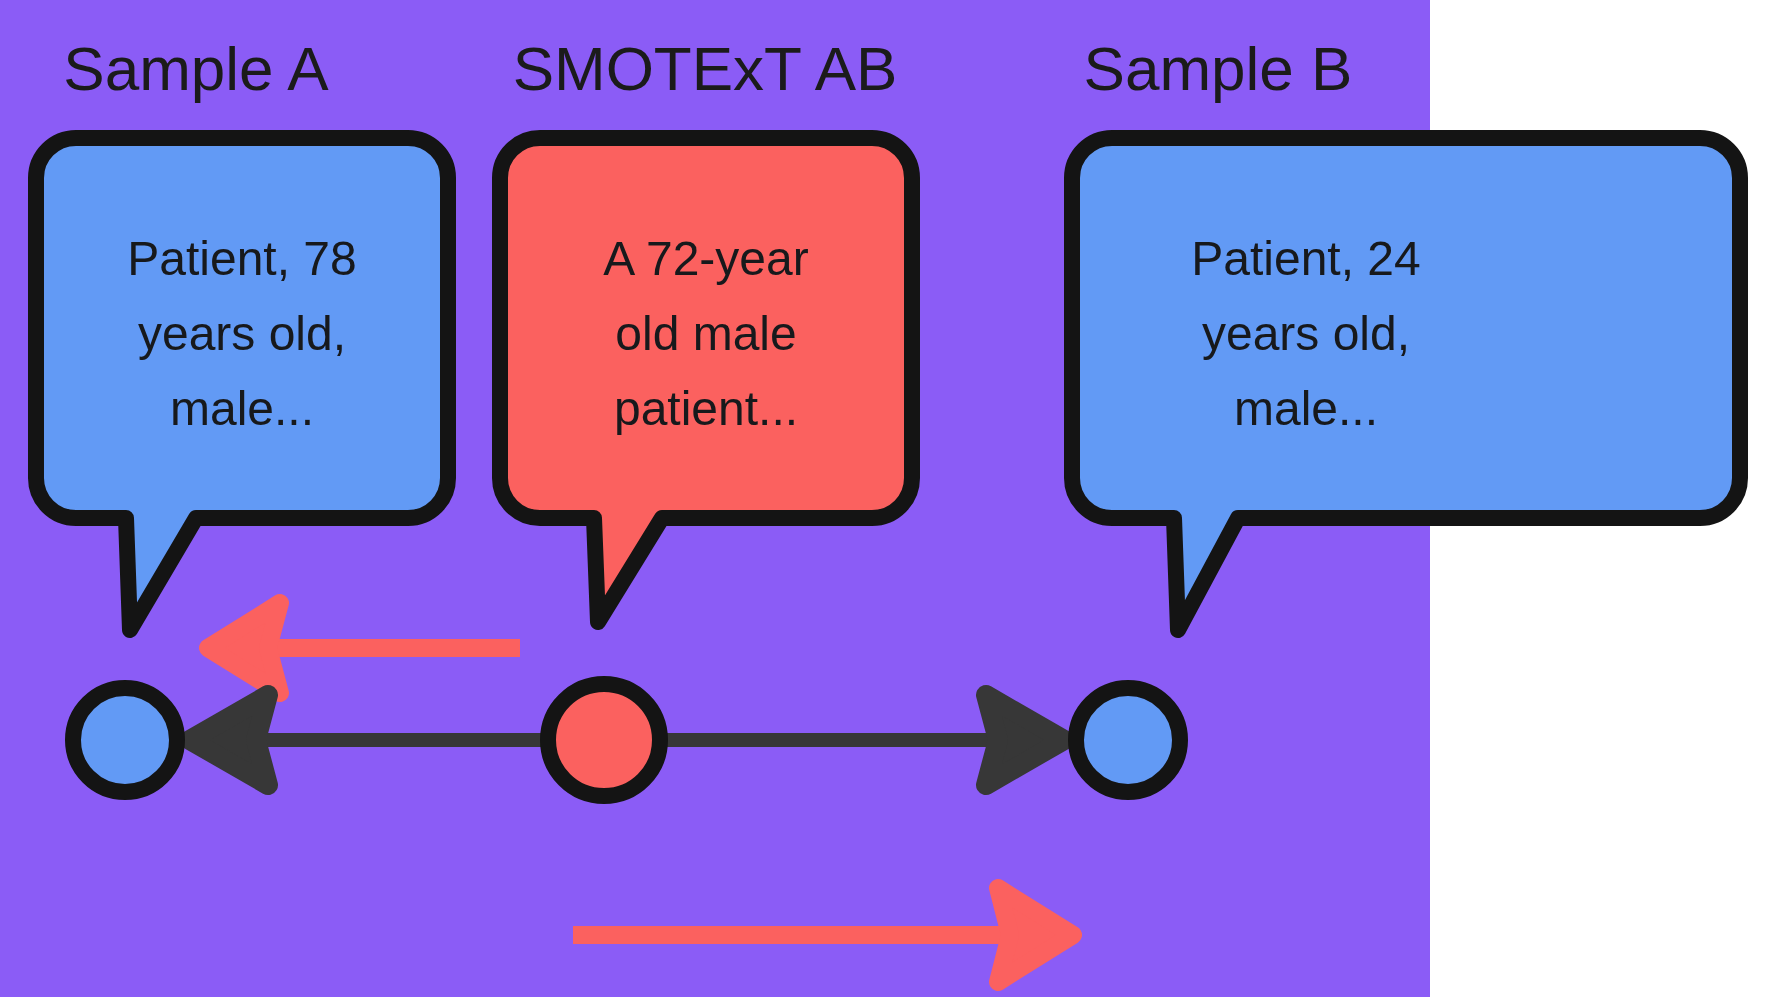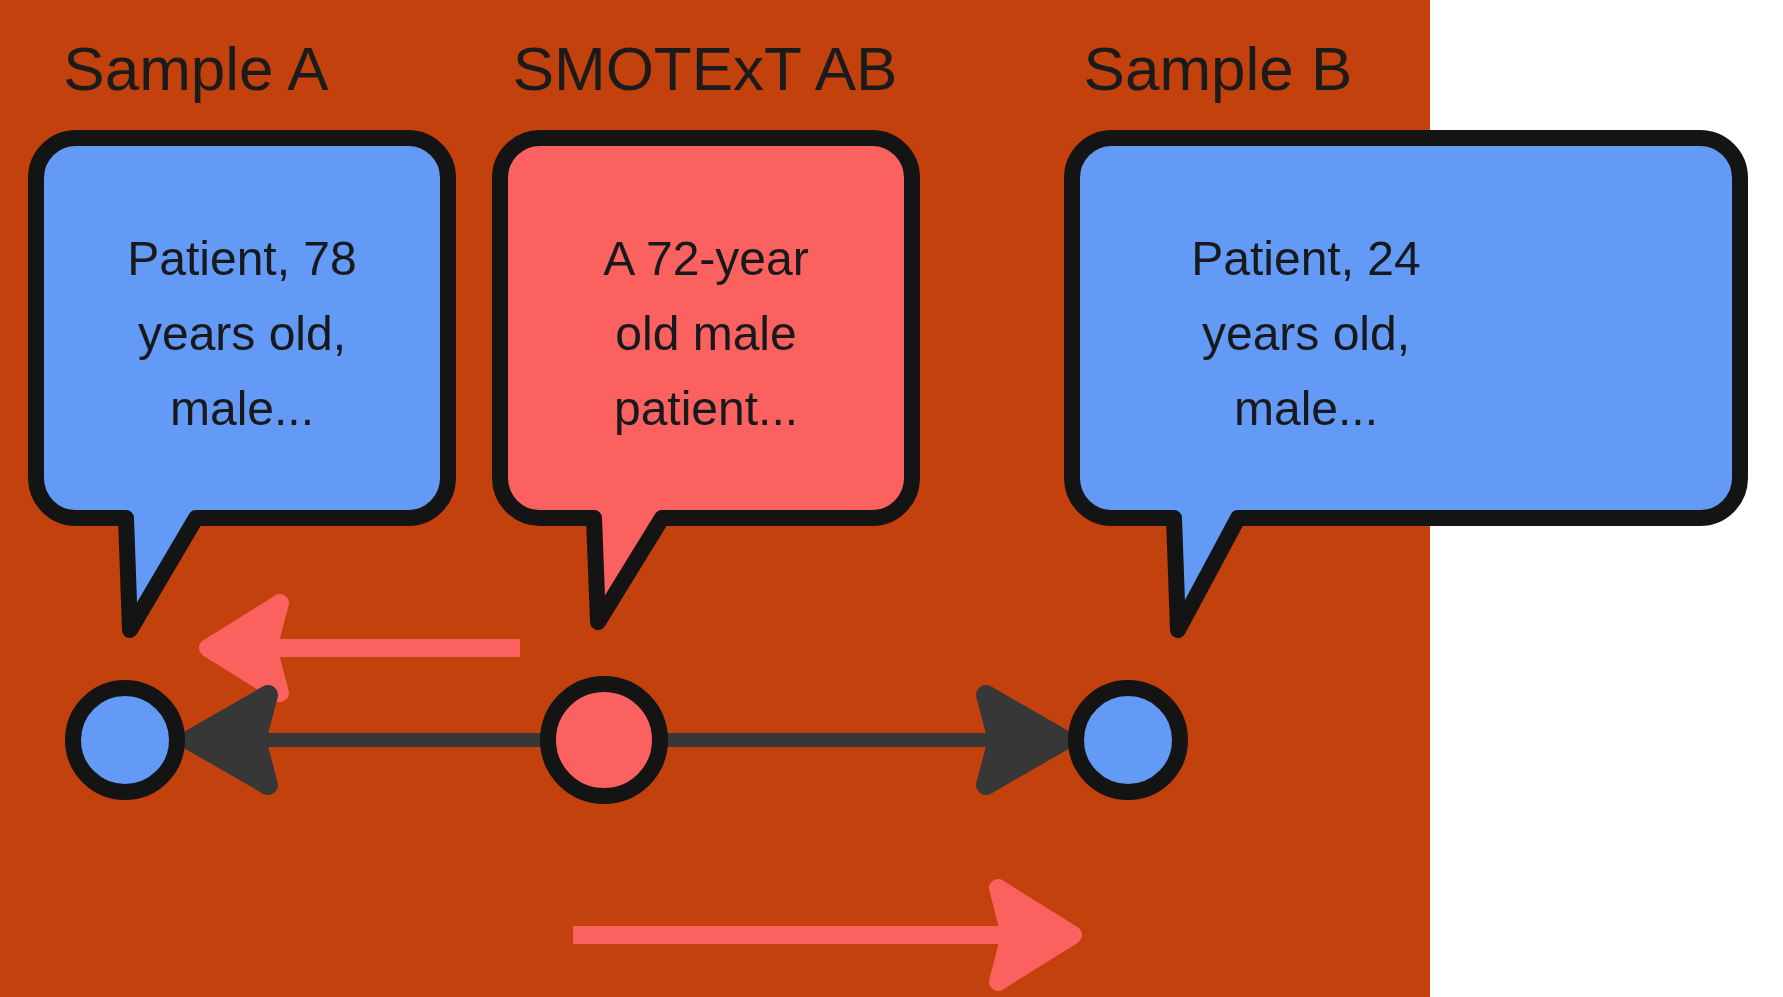--- a/index.html
+++ b/index.html
@@ -10,21 +10,21 @@
   body {
     width: 1783px;
     height: 997px;
     font-family: "Liberation Sans", sans-serif;
     overflow: hidden;
   }
   #stage {
     position: relative;
     width: 1430px;
     height: 997px;
-    background: #c2410c;
+    background: #8b5cf6;
   }
   #diagram-svg {
     position: absolute;
     left: 0;
     top: 0;
     width: 1783px;
     height: 997px;
   }
   .col-title {
     font-family: "Liberation Sans", sans-serif;

